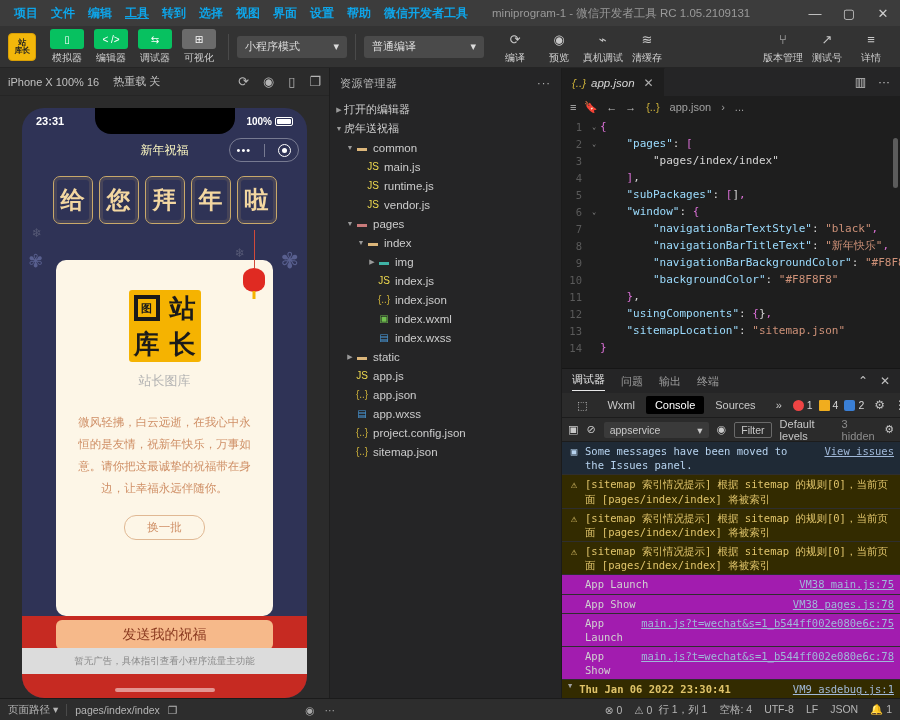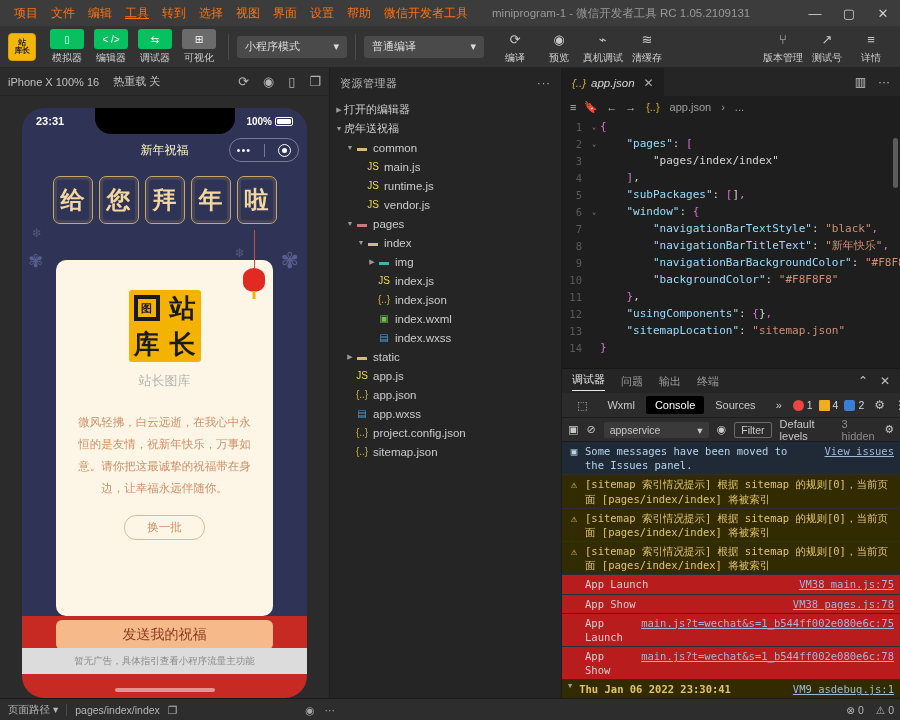--- a/index.html
+++ b/index.html
@@ -12,21 +12,21 @@
   }
   .app { width: 900px; height: 720px; display: flex; flex-direction: column; }
 
   
   .titlebar {
     height: 26px; background: #3c3c3c; display: flex; align-items: center;
     flex: 0 0 26px; position: relative;
   }
   .menu { display: flex; align-items: center; padding-left: 8px; gap: 1px; }
   .menu-item {
-    font-size: 12px; color: #f97316; padding: 3px 6px; white-space: nowrap;
+    font-size: 12px; color: #0ea5e9; padding: 3px 6px; white-space: nowrap; font-weight: bold;
   }
   .menu-item.hl { text-decoration: underline; }
   .win-title {
     margin-left: 18px; font-size: 11.5px; color: #9a9a9a; white-space: nowrap;
   }
   .win-ctrls { position: absolute; right: 0; top: 0; height: 26px; display: flex; }
   .win-btn { width: 34px; height: 26px; display: flex; align-items: center; justify-content: center; color: #cfcfcf; font-size: 13px; }
 
   
   .toolbar {
@@ -206,21 +206,21 @@
   .dot.info { background: #3a7fd5; border-radius: 2px; }
   .dt-bar .tools { display: flex; gap: 9px; margin-left: 8px; color: #c0c0c0; font-size: 12px; }
   .filter-bar { height: 24px; background: #2b2b2b; display: flex; align-items: center; gap: 8px; padding: 0 6px; font-size: 11px; color: #c8c8c8; border-bottom: 1px solid #1c1c1c; }
   .fsel { background: #3a3a3a; border-radius: 2px; padding: 2px 6px; min-width: 105px; display: flex; justify-content: space-between; font-size: 10.5px; }
   .fbox { border: 1px solid #6a6a6a; border-radius: 2px; padding: 1px 6px; font-size: 10.5px; }
   .fb-dim { color: #8c8c8c; }
   .console { flex: 1; overflow: hidden; font-family: "DejaVu Sans Mono", "Liberation Mono", monospace; font-size: 10.5px; }
   .msg { display: flex; align-items: flex-start; gap: 5px; padding: 2px 6px; border-bottom: 1px solid #2e2e2e; line-height: 1.35; }
   .msg.warn { background: #332b00; color: #e0c46a; }
   .msg.info { background: #1f2a36; color: #b7d3ef; }
-  .msg.plain { background: #b91c1c; color: #d0d0d0; }
+  .msg.plain { background: #a21caf; color: #d0d0d0; }
   .msg .mi { flex: 0 0 12px; text-align: center; }
   .msg .mt { flex: 1; }
   .msg .link { color: #a0b8d8; text-decoration: underline; white-space: nowrap; margin-left: auto; padding-left: 8px; }
   .tri { font-size: 7px; color: #a0a0a0; margin-right: 2px; }
 
   
   .statusbar { height: 22px; background: #2d2d2d; display: flex; align-items: center; font-size: 10.5px; color: #b5b5b5; border-top: 1px solid #1b1b1b; flex: 0 0 22px; }
   .sb-l { display: flex; align-items: center; gap: 8px; padding-left: 8px; }
   .sb-sep { width: 1px; height: 12px; background: #4a4a4a; }
   .sb-mid { display: flex; gap: 12px; margin-left: auto; padding-right: 6px; }
@@ -691,14 +691,22 @@
       <span>❐</span>
       <span class="sb-left-icons">
         <span>◉</span>
         <span>···</span>
       </span>
     </div>
     <div class="sb-mid">
       <span><span>⊗</span> <span>0</span></span>
       <span><span>⚠</span> <span>0</span></span>
     </div>
+    <div class="sb-r">
+      <span>行 1，列 1</span>
+      <span>空格: 4</span>
+      <span>UTF-8</span>
+      <span>LF</span>
+      <span>JSON</span>
+      <span><span>🔔</span> <span>1</span></span>
+    </div>
   </div>
 </div>
 
 </body></html>

